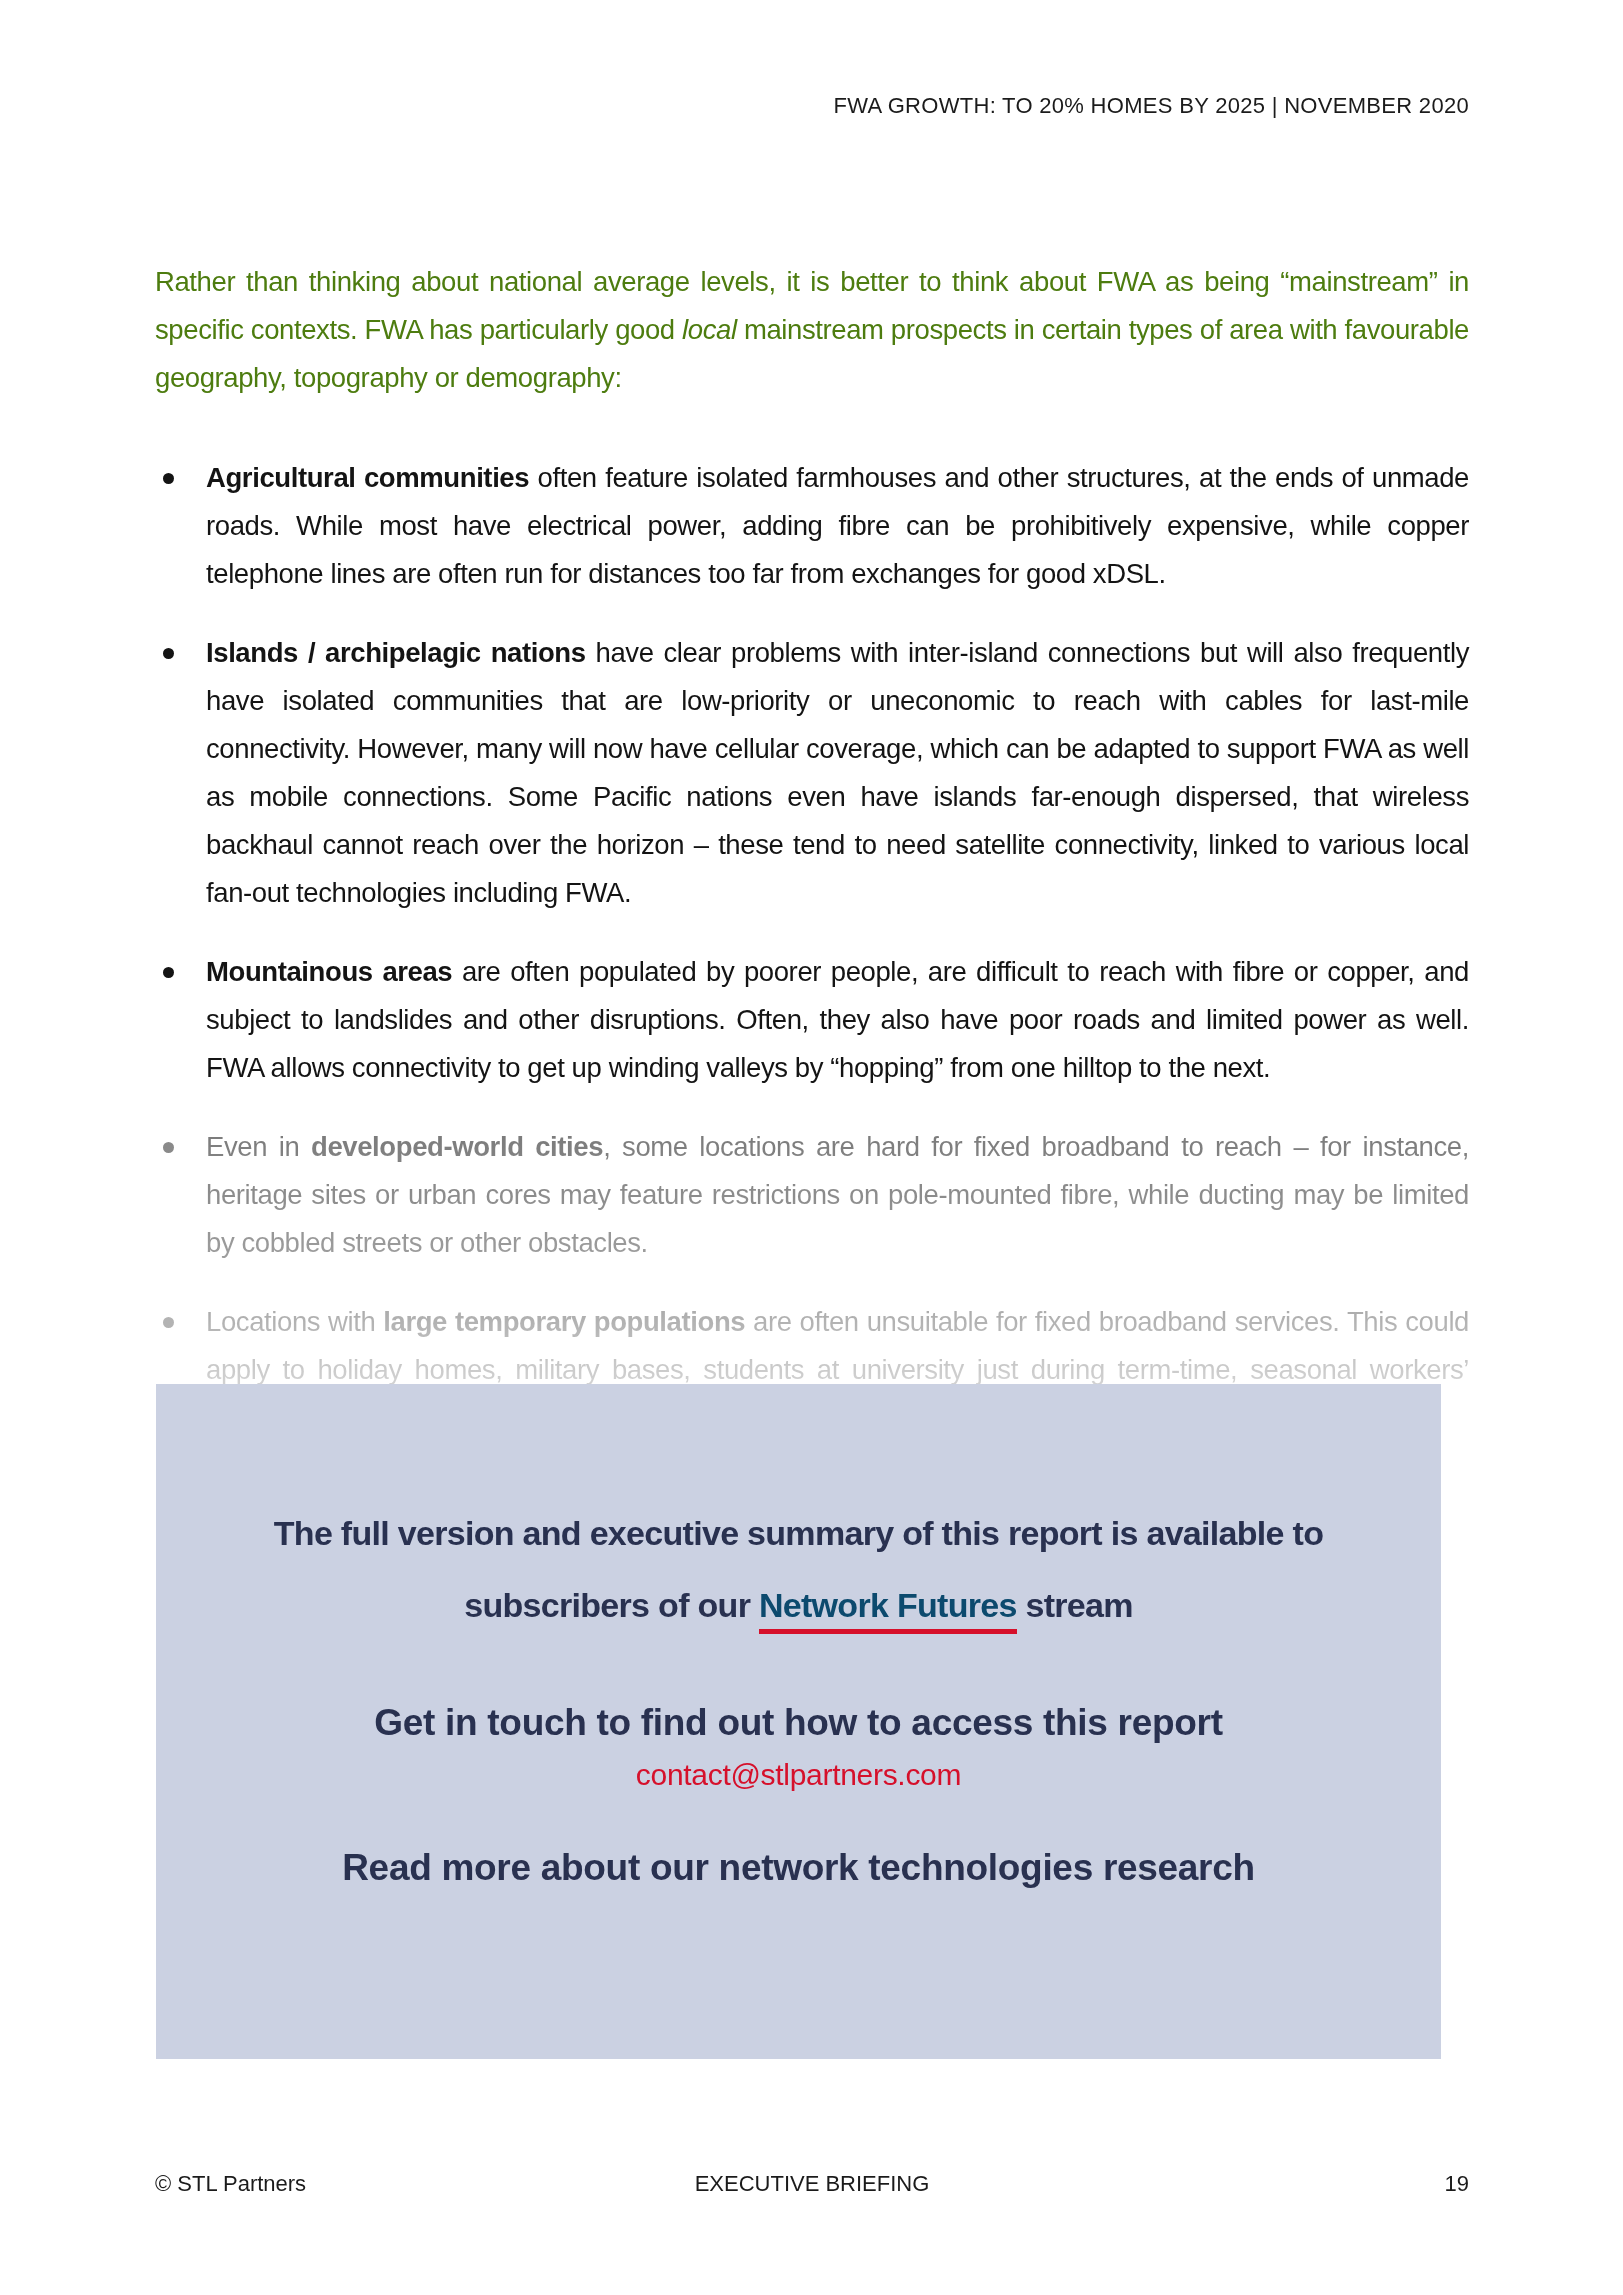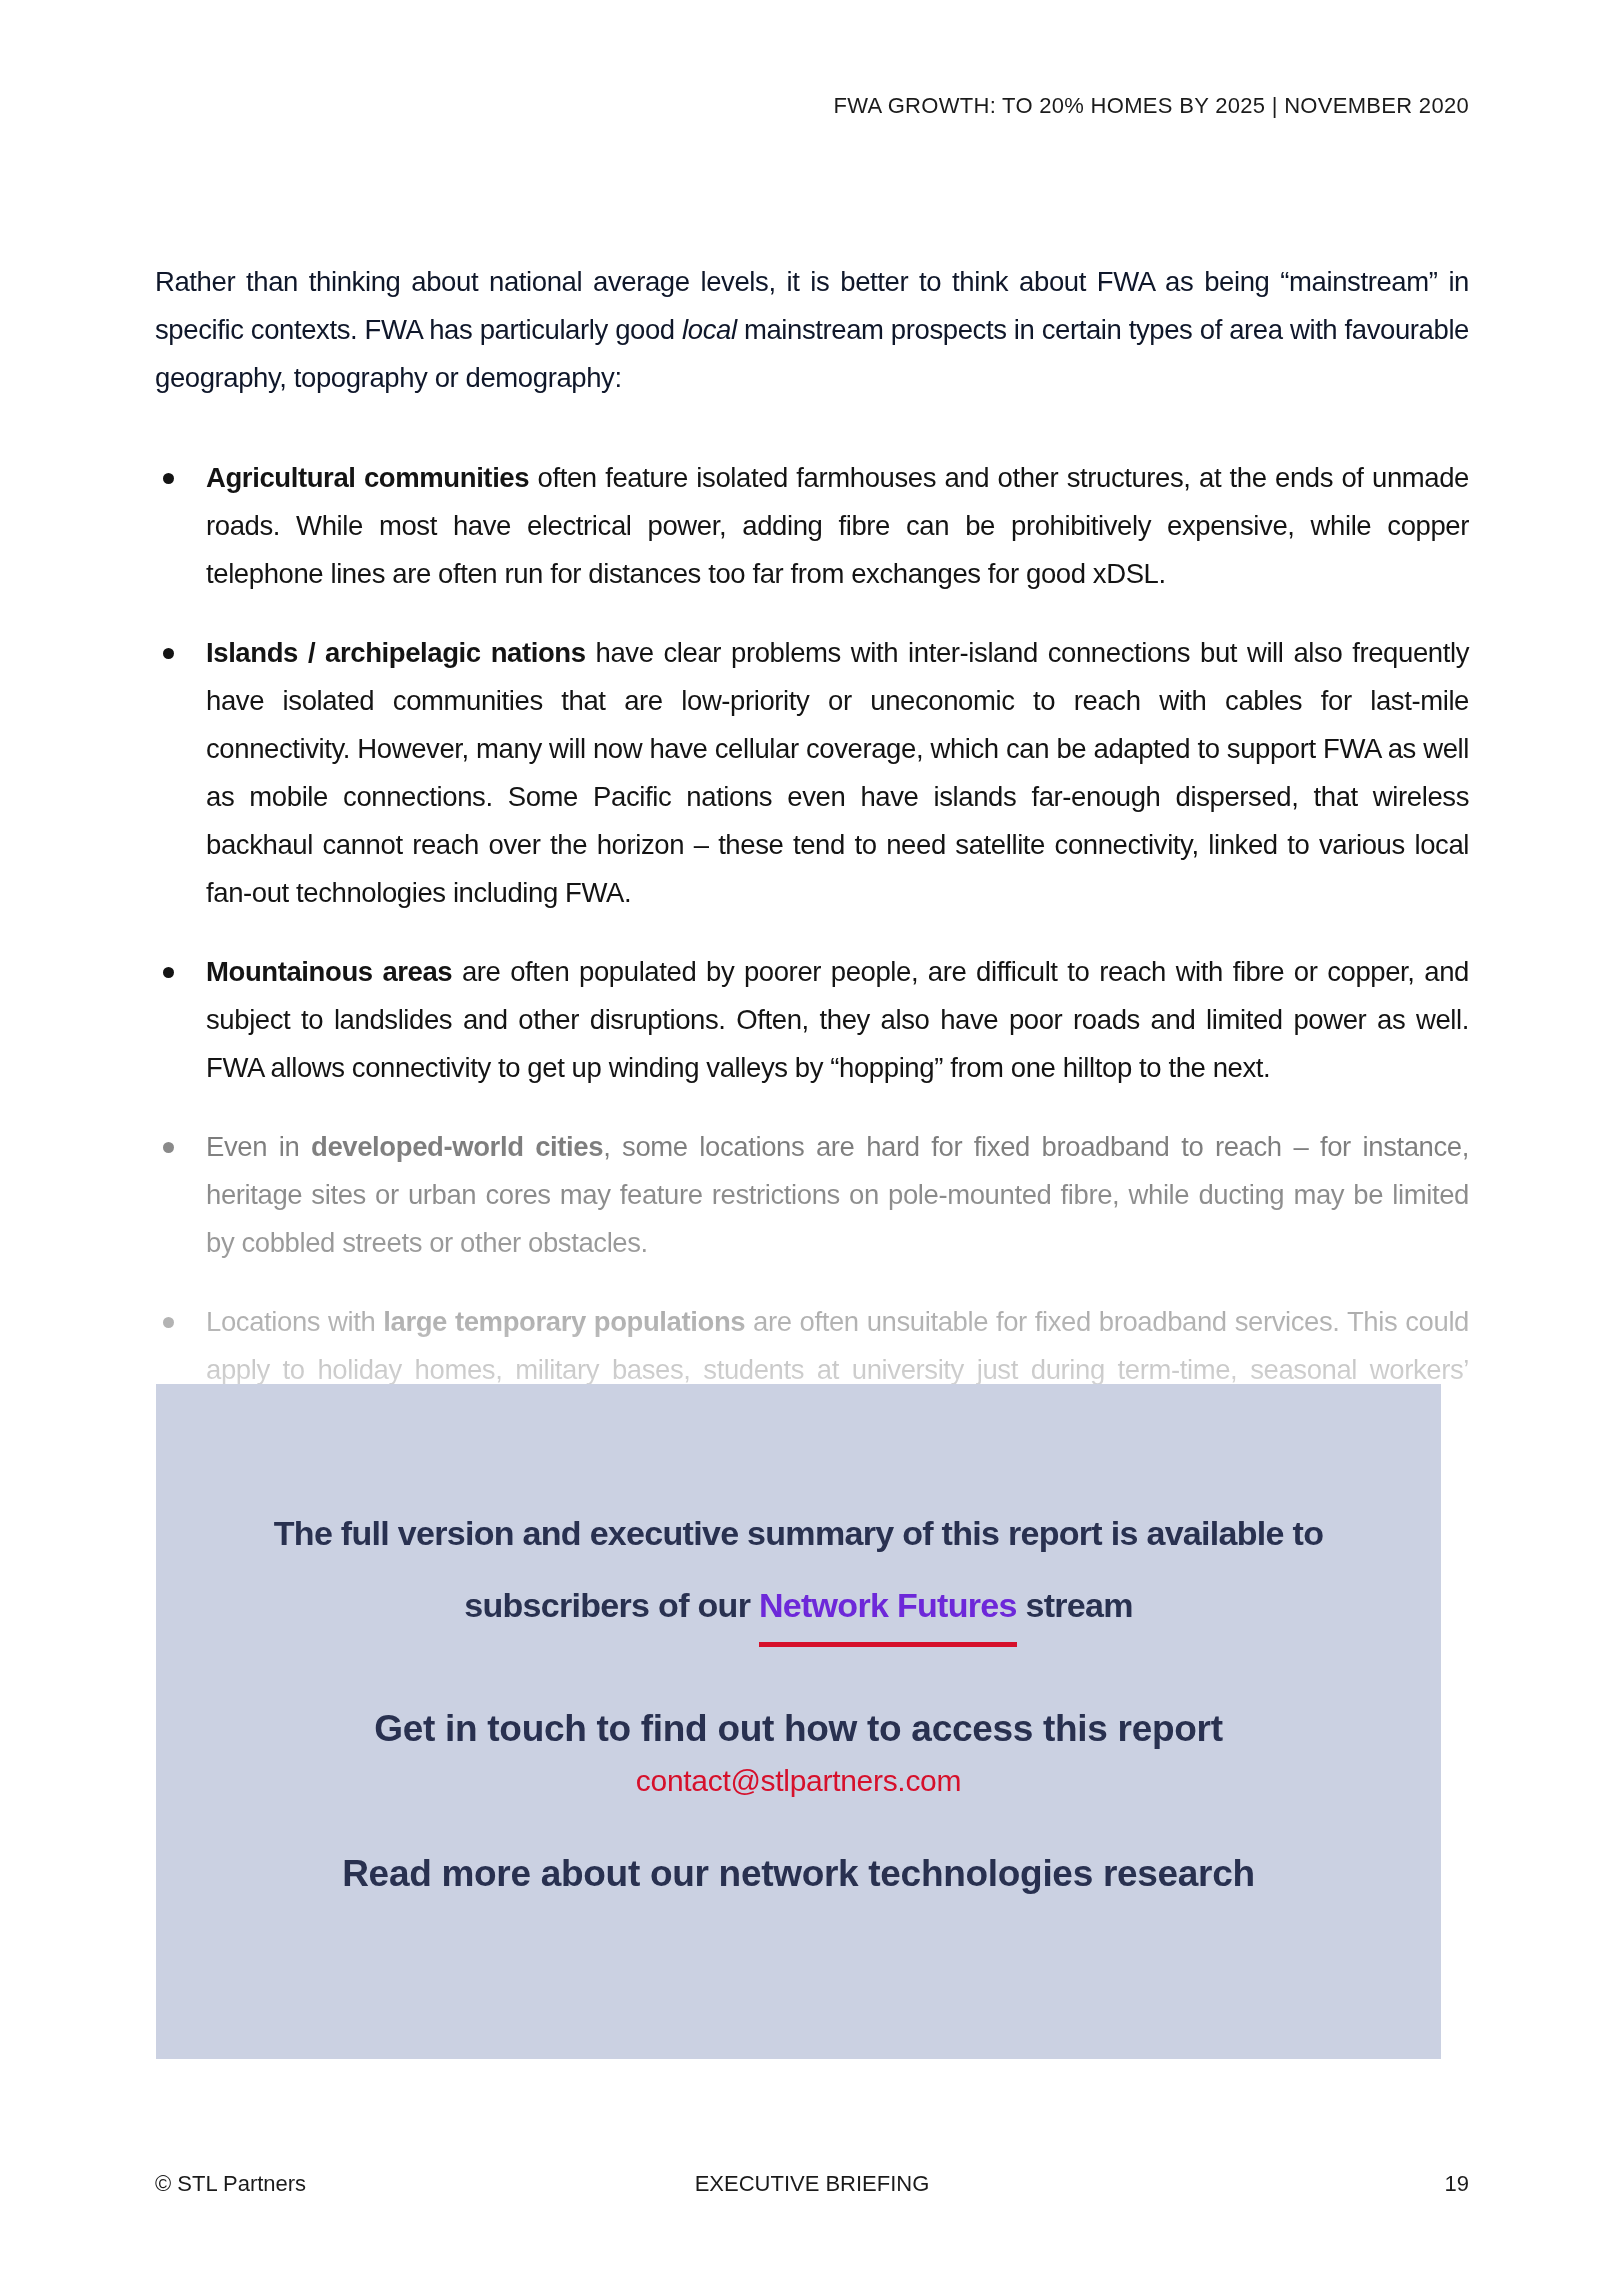--- a/index.html
+++ b/index.html
@@ -29,21 +29,21 @@
     position: absolute;
     top: 230px;
     left: 155px;
     width: 1314px;
   }
   .intro {
     font-size: 27.5px;
     line-height: 48px;
     letter-spacing: -0.4px;
     text-align: justify;
-    color: #0f172a;
+    color: #4d7c0f;
   }
   .intro .it { font-style: italic; }
 
   ul.bullets {
     list-style: none;
     margin: 52px 0 0 0;
     padding: 0;
   }
   ul.bullets li {
     position: relative;
@@ -98,26 +98,26 @@
     padding: 113px 19.6px 0 19.6px;
   }
   .cta-heading {
     font-size: 34px;
     font-weight: bold;
     line-height: 72px;
     letter-spacing: -0.7px;
     margin: 0;
   }
   .cta-link-underline {
-    color: #6d28d9;
+    color: #0c4a6e;
     text-decoration: none;
     display: inline-block;
     line-height: 38px;
     border-bottom: 5.2px solid #d6102b;
-    padding-bottom: 18px;
+    padding-bottom: 5px;
   }
   .cta-sub {
     font-size: 37px;
     font-weight: bold;
     line-height: 43px;
     letter-spacing: -0.3px;
     margin: 0;
   }
   .cta-sub.first { margin-top: 60px; }
   .cta-sub.second { margin-top: 50px; }

